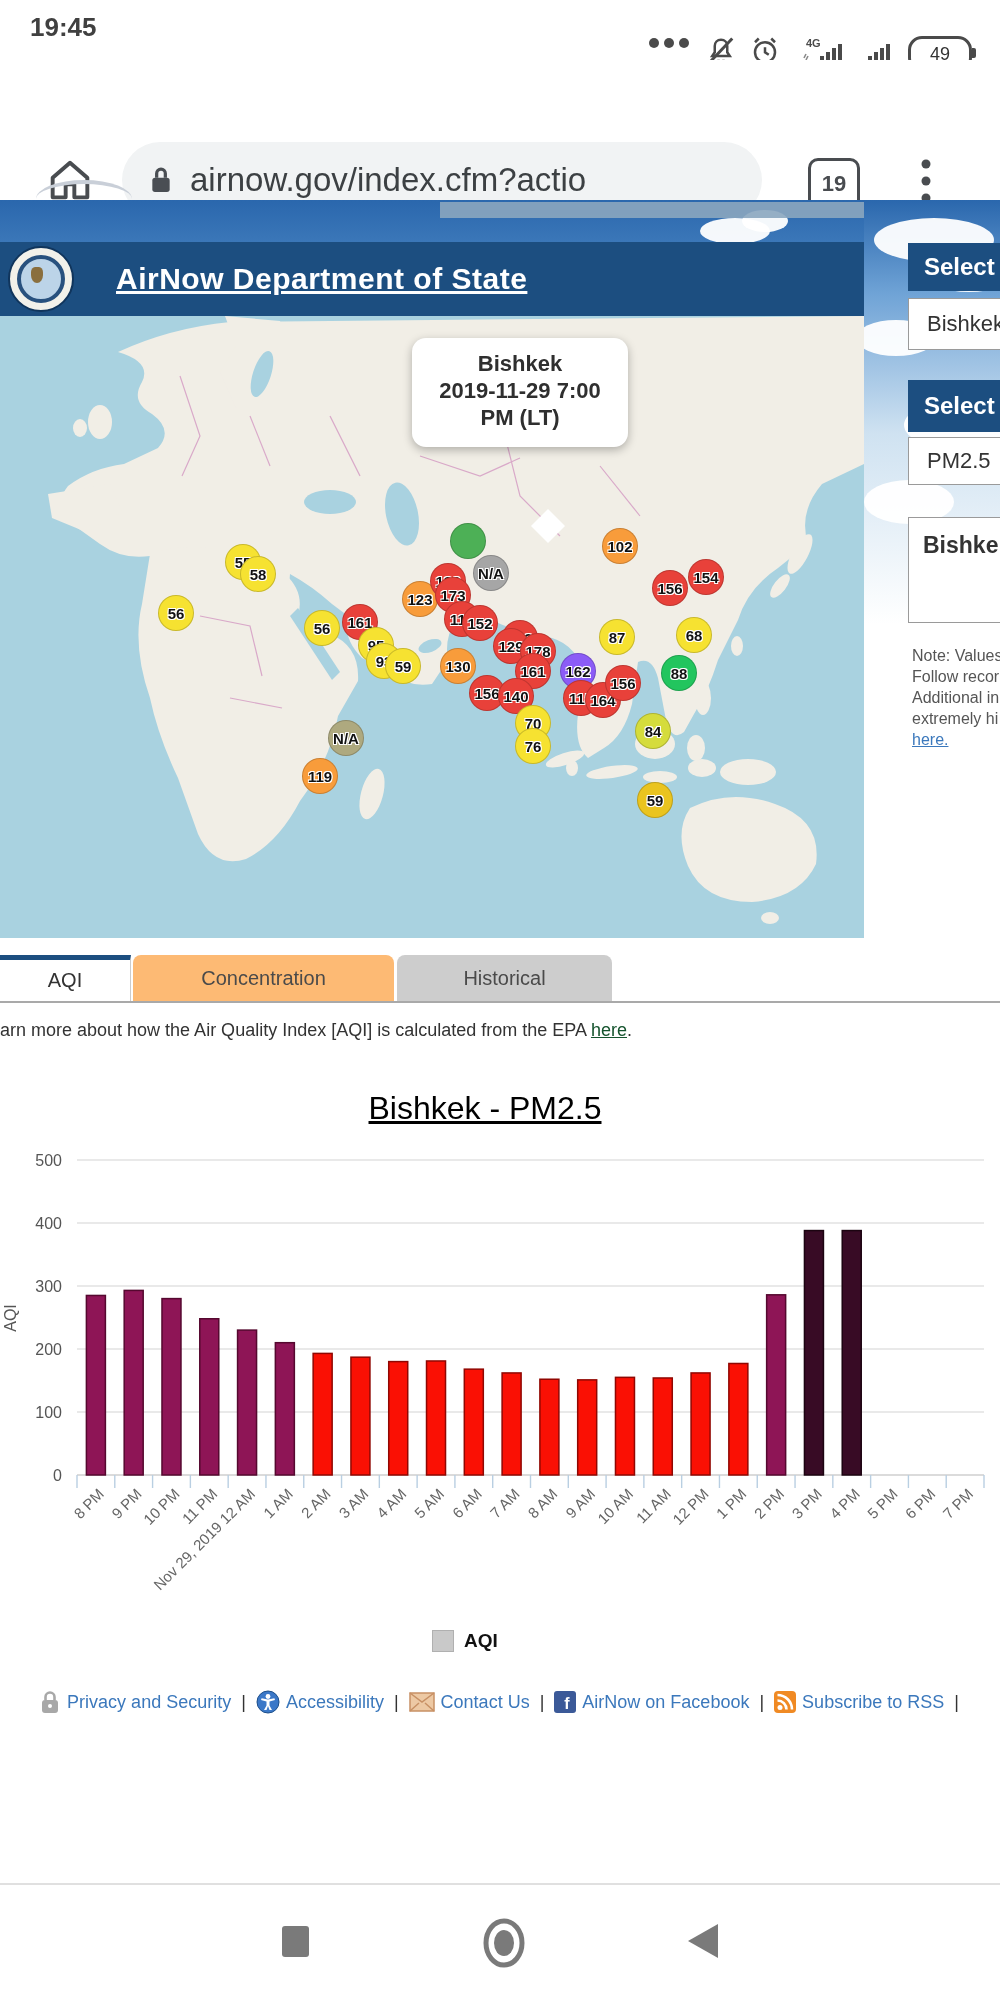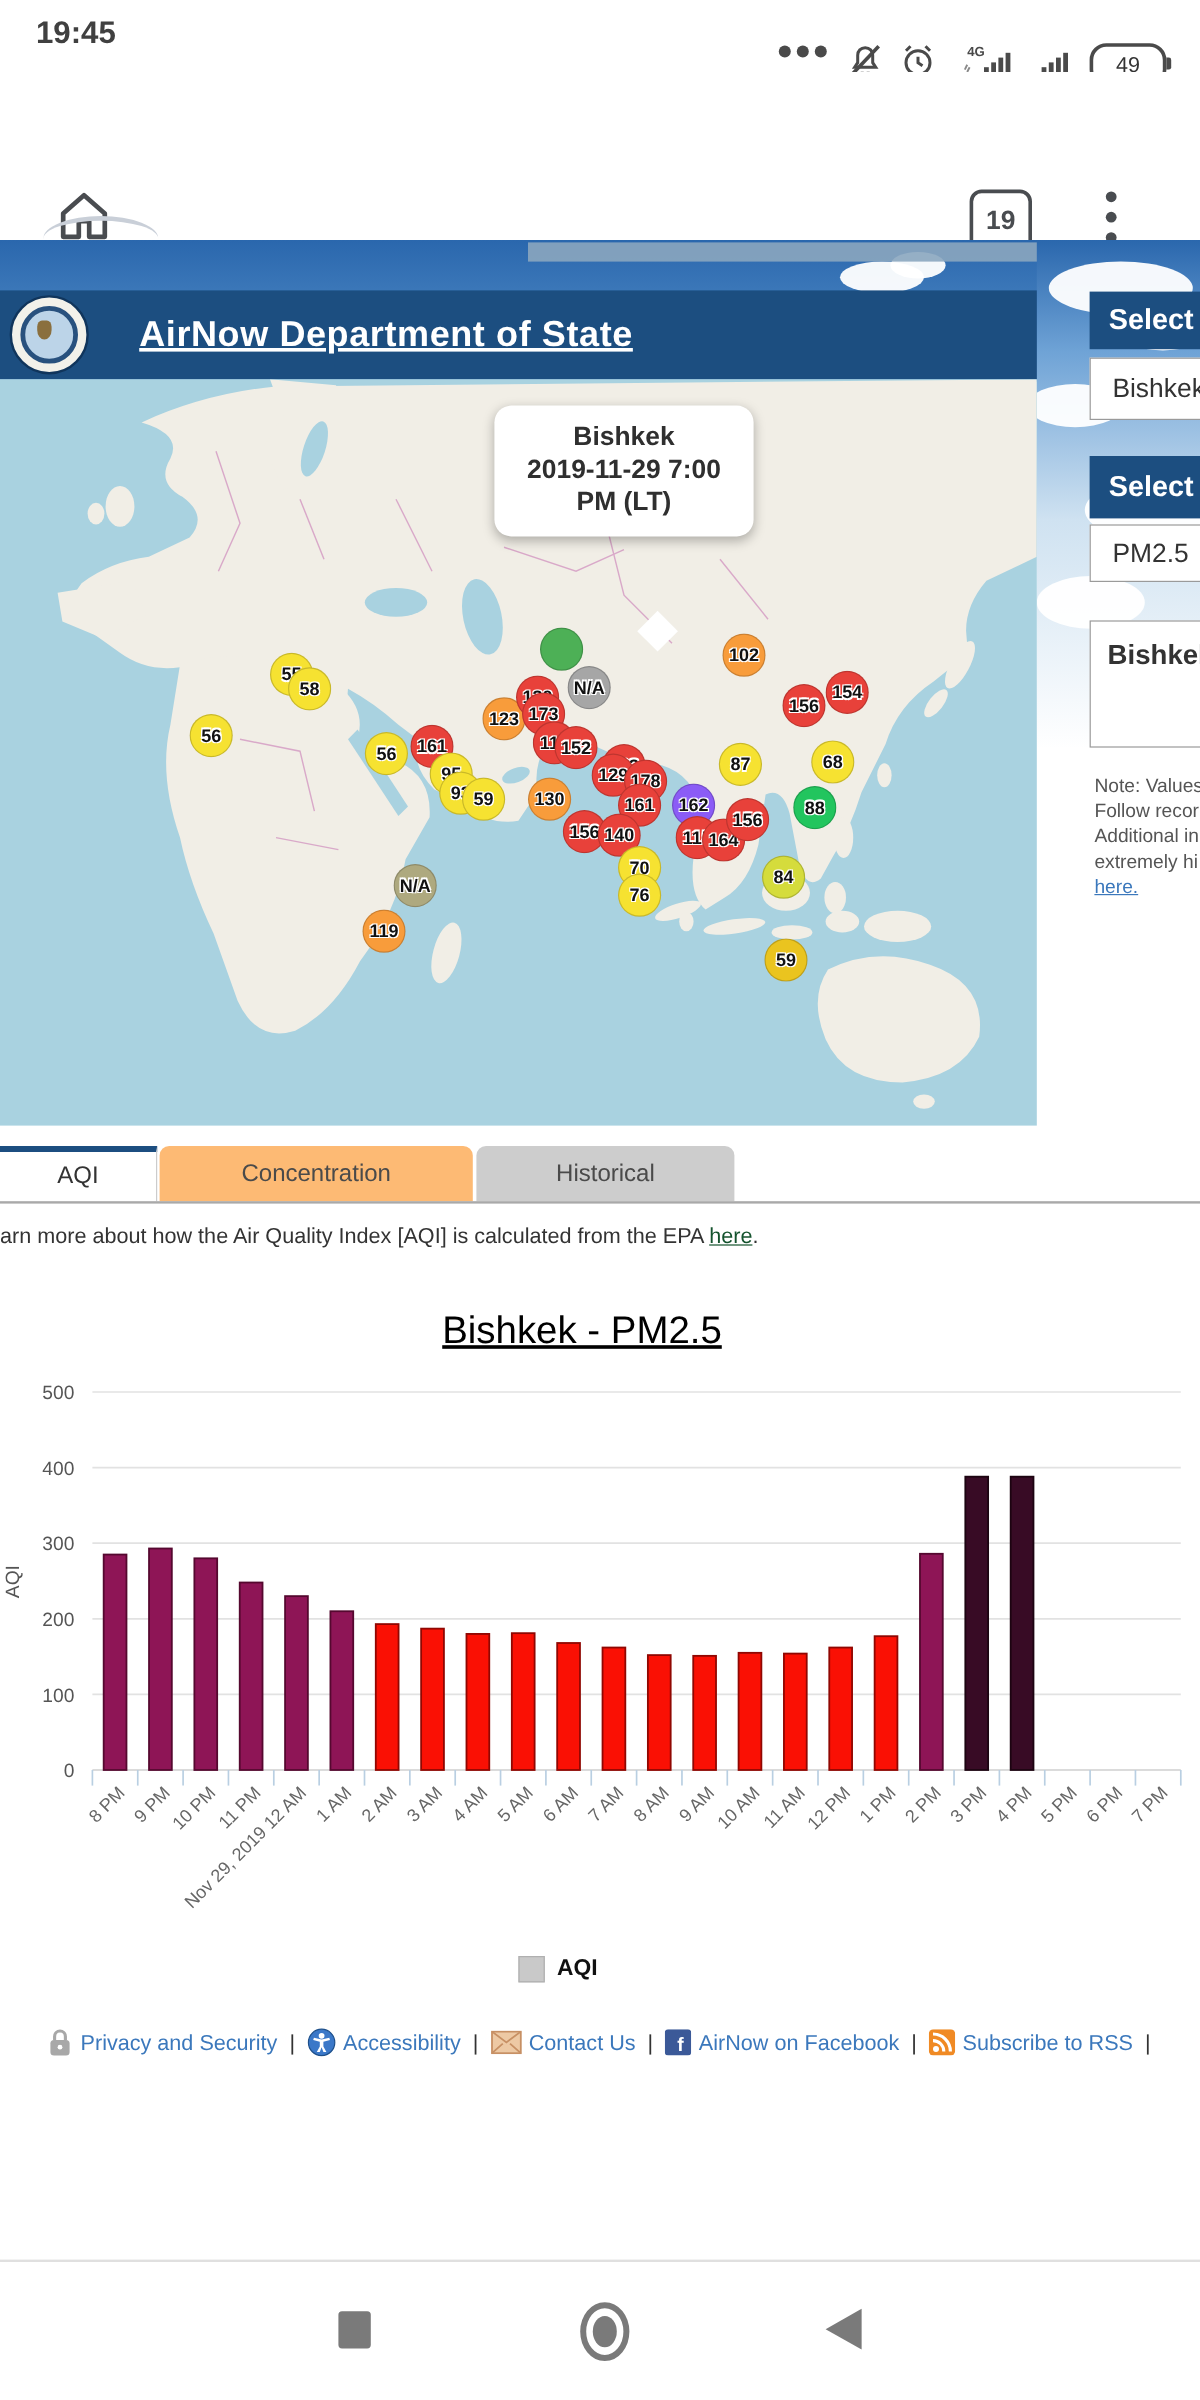--- a/index.html
+++ b/index.html
@@ -122,20 +122,27 @@
       <span style="font-size:18px;color:#333;">49</span>
       <div style="position:absolute;right:-7px;top:9px;width:4px;height:10px;background:#4a4a4a;border-radius:0 2px 2px 0;"></div>
     </div>
   </div>
 </div>
 
 <div class="abs" id="browser-bar">
   <svg class="abs" style="left:44px;top:94px;" width="52" height="52" viewBox="0 0 24 24">
       <path d="M4 11l8-7 8 7v9h-6v-6h-4v6H4z" fill="none" stroke="#494c50" stroke-width="1.8" stroke-linejoin="round"></path>
     </svg>
+  <div class="abs" id="url-pill">
+    <svg width="26" height="32" viewBox="0 0 24 28">
+        <rect x="4" y="12" width="16" height="13" rx="2.5" fill="#4a4e53"></rect>
+        <path d="M8 12V8a4 4 0 018 0v4" fill="none" stroke="#4a4e53" stroke-width="3"></path>
+      </svg>
+    <span id="url-text">airnow.gov/index.cfm?actio</span>
+  </div>
   <div class="abs" id="tab-counter">
       <span>19</span>
     </div>
   <svg class="abs" style="left:916px;top:96px;" width="20" height="52">
       <circle cx="10" cy="8" r="4.5" fill="#494c50"></circle>
       <circle cx="10" cy="25" r="4.5" fill="#494c50"></circle>
       <circle cx="10" cy="42" r="4.5" fill="#494c50"></circle>
     </svg>
 </div>
 

